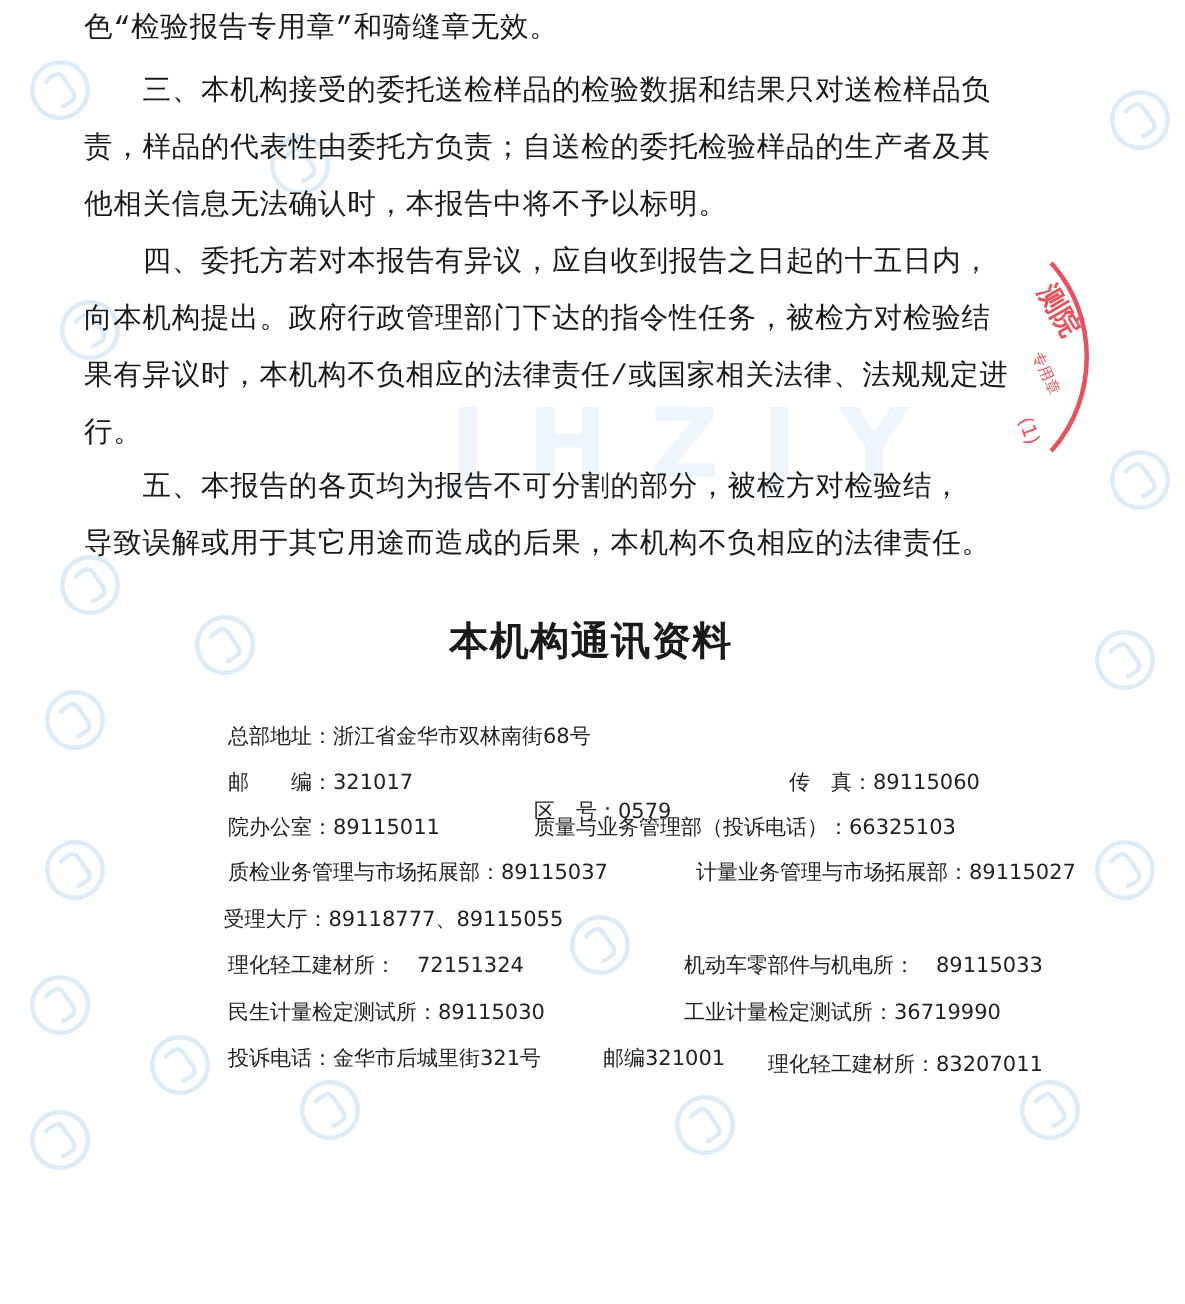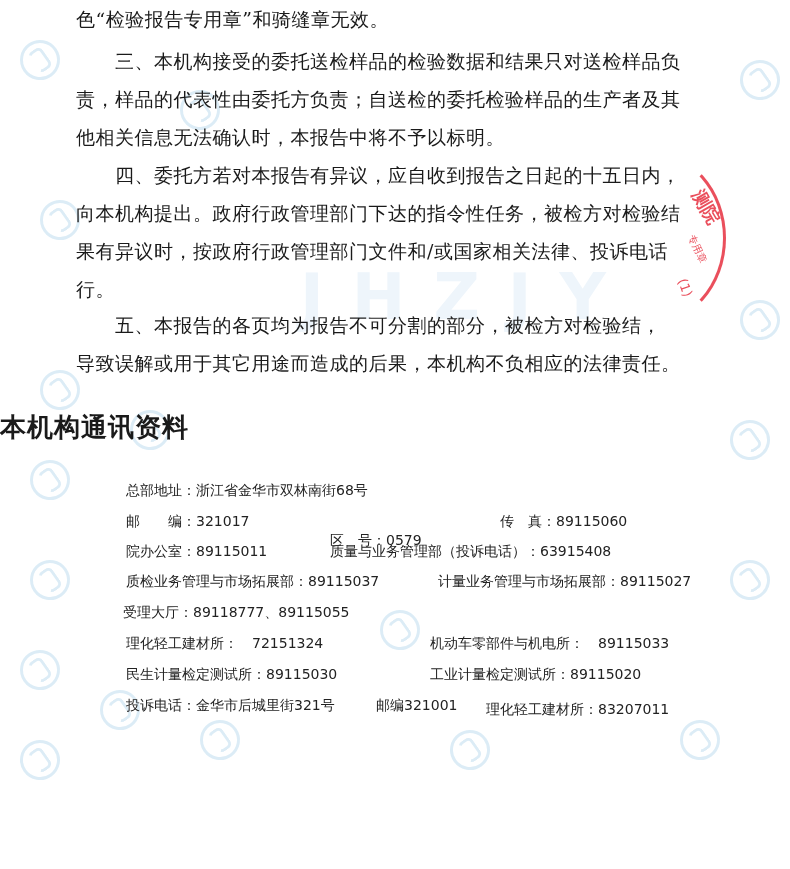--- a/index.html
+++ b/index.html
@@ -14,47 +14,49 @@
   }
   .wm::after {
     content: ""; position: absolute; left: 9px; top: 5px; width: 10px; height: 18px;
     border: 3px solid #d4e8f4; border-radius: 6px; border-left-color: transparent;
   }
   .big-wm {
     position: absolute; left: 300px; top: 260px; font-family: "DejaVu Sans", sans-serif;
     font-size: 64px; font-weight: bold; letter-spacing: 28px; color: #eef5fb;
   }
   .para {
-    position: absolute; left: 76px; width: 640px; font-size: 19px; line-height: 38px;
+    position: absolute; left: 56px; width: 640px; font-size: 19px; line-height: 38px;
     letter-spacing: 0.5px;
+    font-family: Liberation Mono, monospace;
   }
   .stamp {
     position: absolute; left: 640px; top: 150px; width: 150px; height: 170px;
     border: 3px solid #ea4f5c; border-radius: 50%; border-left-color: transparent;
     border-bottom-color: transparent; border-top-color: transparent; transform: translateX(-70px);
   }
   .stamp-text {
     position: absolute; left: 688px; top: 195px; color: #ea4f5c; font-size: 18px; font-weight: bold;
     transform: rotate(60deg); font-family: "DejaVu Sans", sans-serif;
   }
   .stamp-text2 {
     position: absolute; left: 682px; top: 242px; color: #ea4f5c; font-size: 10px;
     transform: rotate(65deg); font-family: "DejaVu Sans", sans-serif;
   }
   .stamp-text3 {
     position: absolute; left: 676px; top: 280px; color: #ea4f5c; font-size: 13px;
     transform: rotate(70deg); font-family: "DejaVu Sans", sans-serif;
   }
   .section-title {
-    position: absolute; left: 0; width: 788px; top: 410px; 
+    position: absolute; left: 0; width: 788px; top: 410px; text-align: center;
     font-family: "DejaVu Sans", sans-serif; font-weight: bold; font-size: 26px; letter-spacing: 1px;
   }
   .info {
     position: absolute; font-family: "DejaVu Sans", sans-serif; font-size: 14px; color: #222;
     white-space: pre;
+    margin-left: 26px;
   }
 </style>
 </head>
 <body>
 
 <div class="watermark-layer">
   <div class="big-wm">JHZJY</div>
   <div class="wm" style="left:20px;top:40px"></div>
   <div class="wm" style="left:180px;top:90px"></div>
   <div class="wm" style="left:40px;top:200px"></div>
@@ -75,43 +77,43 @@
   <div class="wm" style="left:20px;top:740px"></div>
 </div>
 
 <div>
   <div class="para" style="top:0px">色“检验报告专用章”和骑缝章无效。</div>
   <div class="para" style="top:42px">　　三、本机构接受的委托送检样品的检验数据和结果只对送检样品负</div>
   <div class="para" style="top:80px">责，样品的代表性由委托方负责；自送检的委托检验样品的生产者及其</div>
   <div class="para" style="top:118px">他相关信息无法确认时，本报告中将不予以标明。</div>
   <div class="para" style="top:156px">　　四、委托方若对本报告有异议，应自收到报告之日起的十五日内，</div>
   <div class="para" style="top:194px">向本机构提出。政府行政管理部门下达的指令性任务，被检方对检验结</div>
-  <div class="para" style="top:232px">果有异议时，按政府行政管理部门文件和/或国家相关法律、投诉电话</div>
+  <div class="para" style="top:232px">果有异议时，本机构不负相应的法律责任/或国家相关法律、法规规定进</div>
   <div class="para" style="top:270px">行。</div>
   <div class="para" style="top:306px">　　五、本报告的各页均为报告不可分割的部分，被检方对检验结，</div>
   <div class="para" style="top:344px">导致误解或用于其它用途而造成的后果，本机构不负相应的法律责任。</div>
 </div>
 
 <div class="stamp"></div>
 <div class="stamp-text">测院</div>
 <div class="stamp-text2">专用章</div>
 <div class="stamp-text3">(1)</div>
 
 <div class="section-title">本机构通讯资料</div>
 
 <div>
   <div class="info" style="left:126px;top:482px">总部地址：浙江省金华市双林南街68号</div>
   <div class="info" style="left:126px;top:513px">邮　　编：321017</div>
   <div class="info" style="left:330px;top:532px">区　号：0579</div>
   <div class="info" style="left:500px;top:513px">传　真：89115060</div>
   <div class="info" style="left:126px;top:543px">院办公室：89115011</div>
-  <div class="info" style="left:330px;top:543px">质量与业务管理部（投诉电话）：63915408</div>
+  <div class="info" style="left:330px;top:543px">质量与业务管理部（投诉电话）：66325103</div>
   <div class="info" style="left:126px;top:573px">质检业务管理与市场拓展部：89115037</div>
   <div class="info" style="left:438px;top:573px">计量业务管理与市场拓展部：89115027</div>
   <div class="info" style="left:123px;top:604px">受理大厅：89118777、89115055</div>
   <div class="info" style="left:126px;top:635px">理化轻工建材所：　72151324</div>
   <div class="info" style="left:430px;top:635px">机动车零部件与机电所：　89115033</div>
   <div class="info" style="left:126px;top:666px">民生计量检定测试所：89115030</div>
-  <div class="info" style="left:430px;top:666px">工业计量检定测试所：89115020</div>
+  <div class="info" style="left:430px;top:666px">工业计量检定测试所：36719990</div>
   <div class="info" style="left:126px;top:697px">投诉电话：金华市后城里街321号</div>
   <div class="info" style="left:376px;top:697px">邮编321001</div>
   <div class="info" style="left:486px;top:701px">理化轻工建材所：83207011</div>
 </div>
 
 </body></html>

